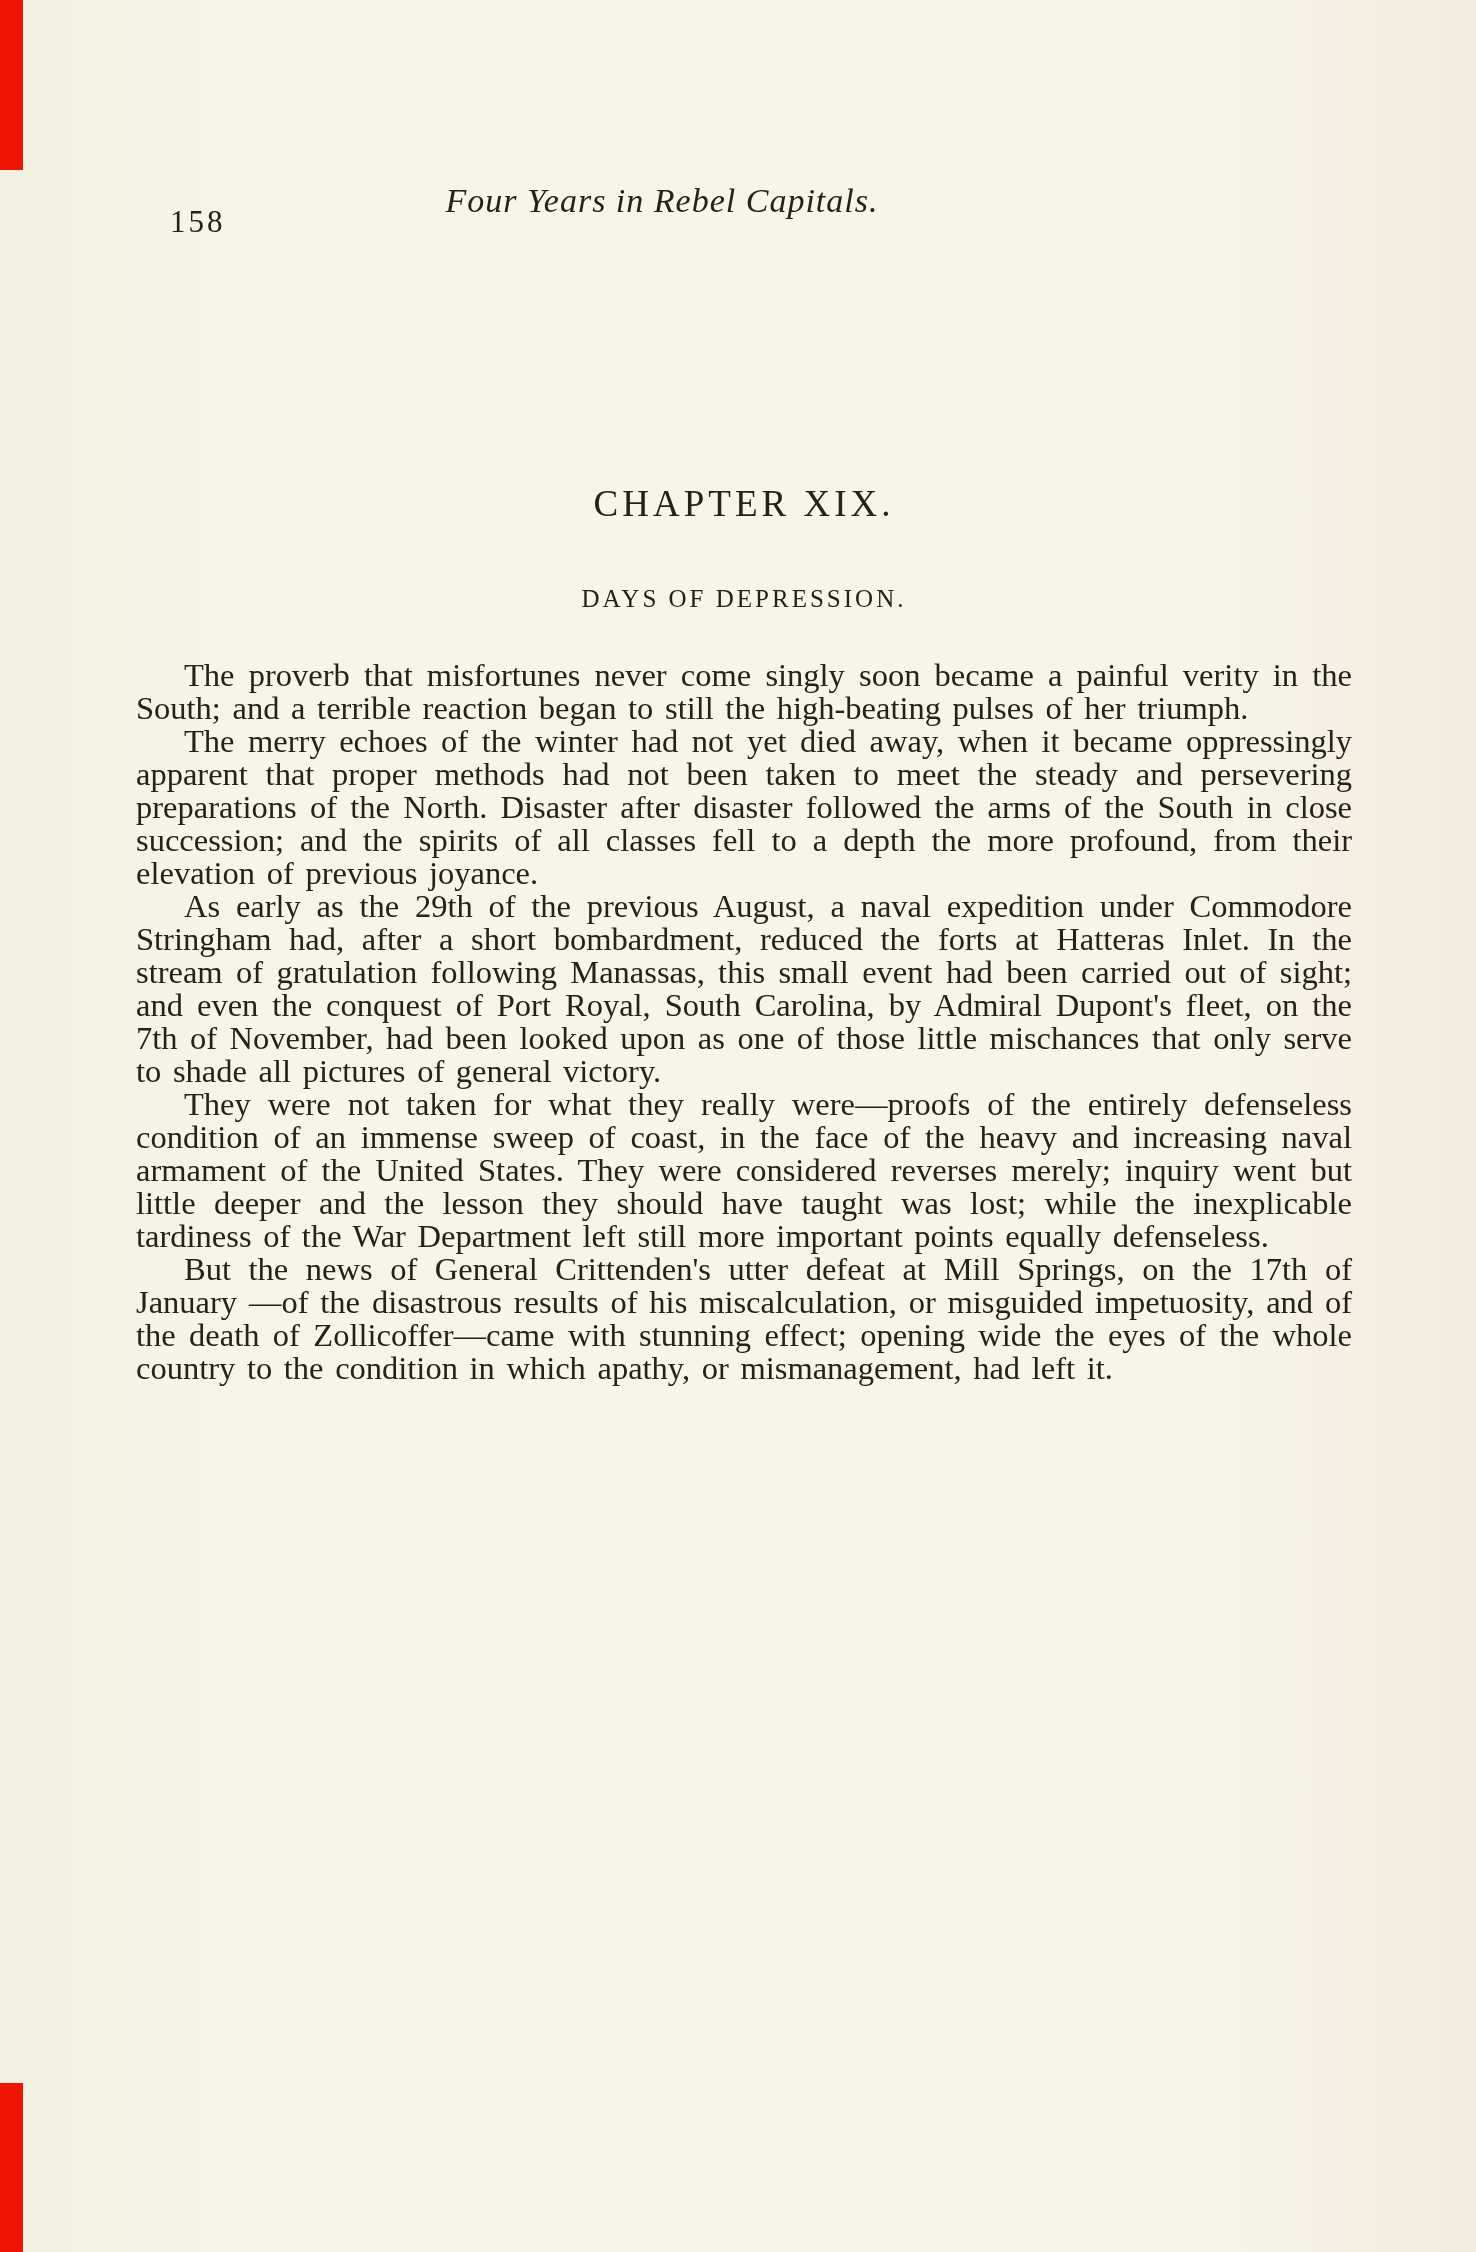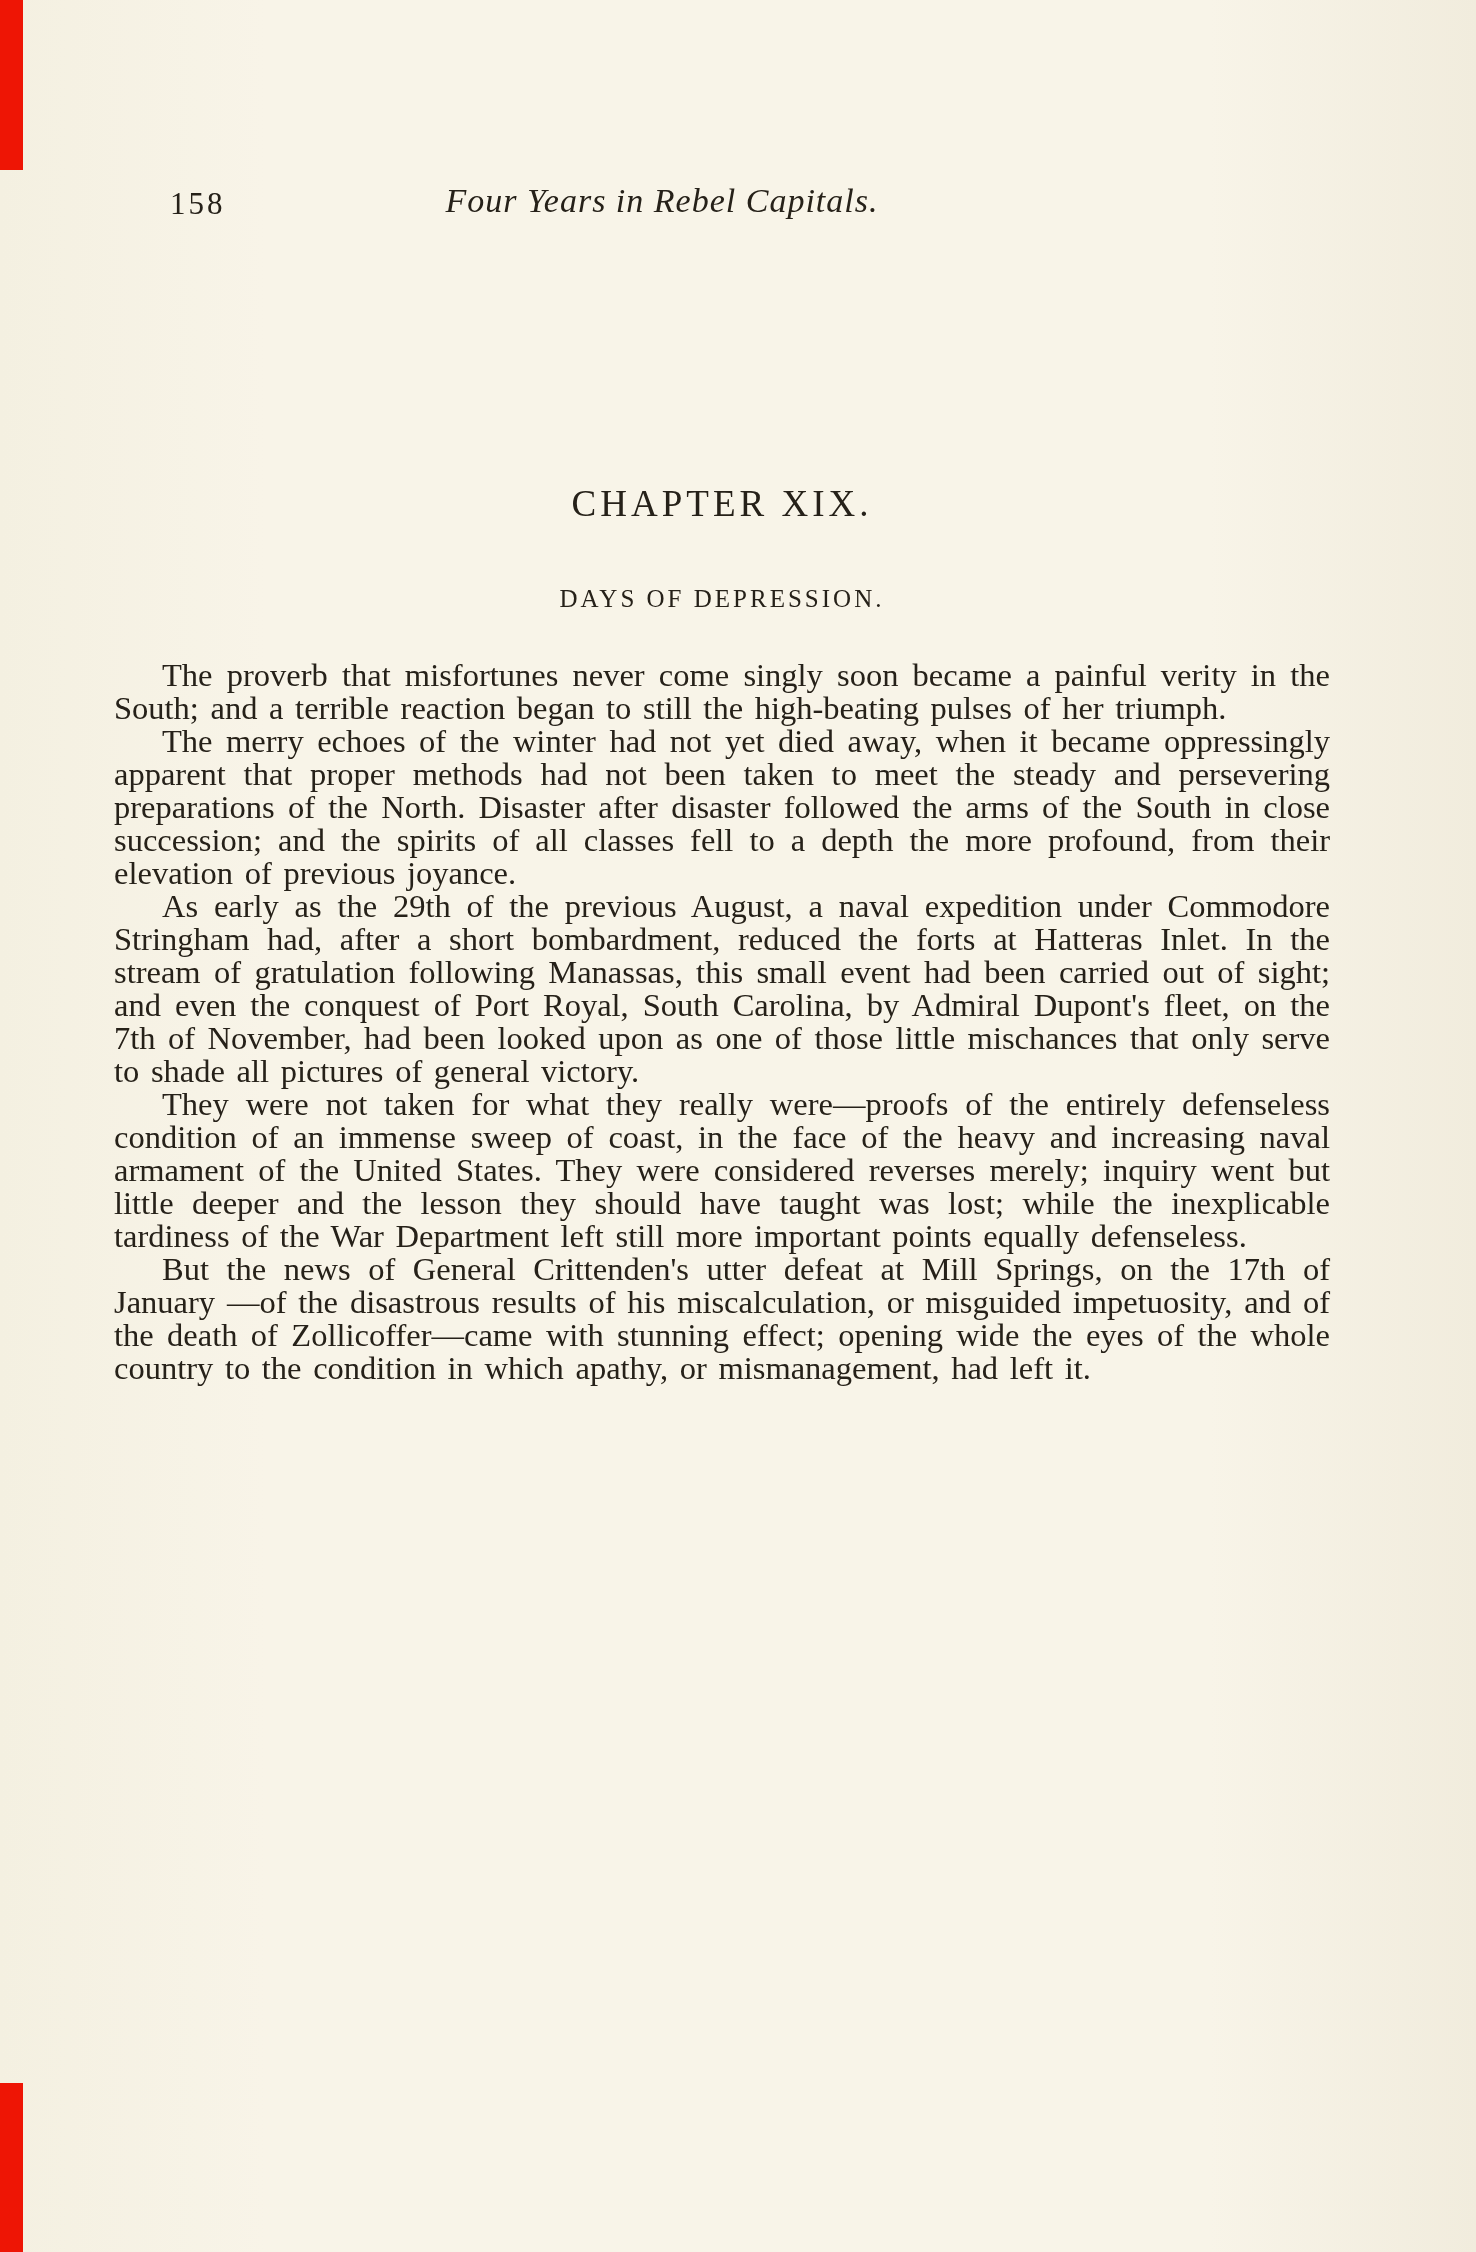--- a/index.html
+++ b/index.html
@@ -29,36 +29,36 @@
   .page-header {
     position: absolute;
     top: 182px;
     left: 122px;
     width: 1216px;
     text-align: center;
   }
   .page-number {
     position: absolute;
     left: 48px;
-    top: 4px;
+    top: 22px;
     font-size: 31px;
     letter-spacing: 3px;
   }
   .running-title {
     display: inline-block;
     font-style: italic;
     font-size: 34px;
     letter-spacing: 1px;
     transform: translateX(-68px);
   }
 
   .content {
     position: absolute;
     top: 482px;
-    left: 114px;
+    left: 136px;
     width: 1216px;
   }
   .chapter-heading {
     text-align: center;
     font-size: 37px;
     font-weight: normal;
     letter-spacing: 4px;
     margin: 0 0 60px 0;
   }
   .section-heading {

